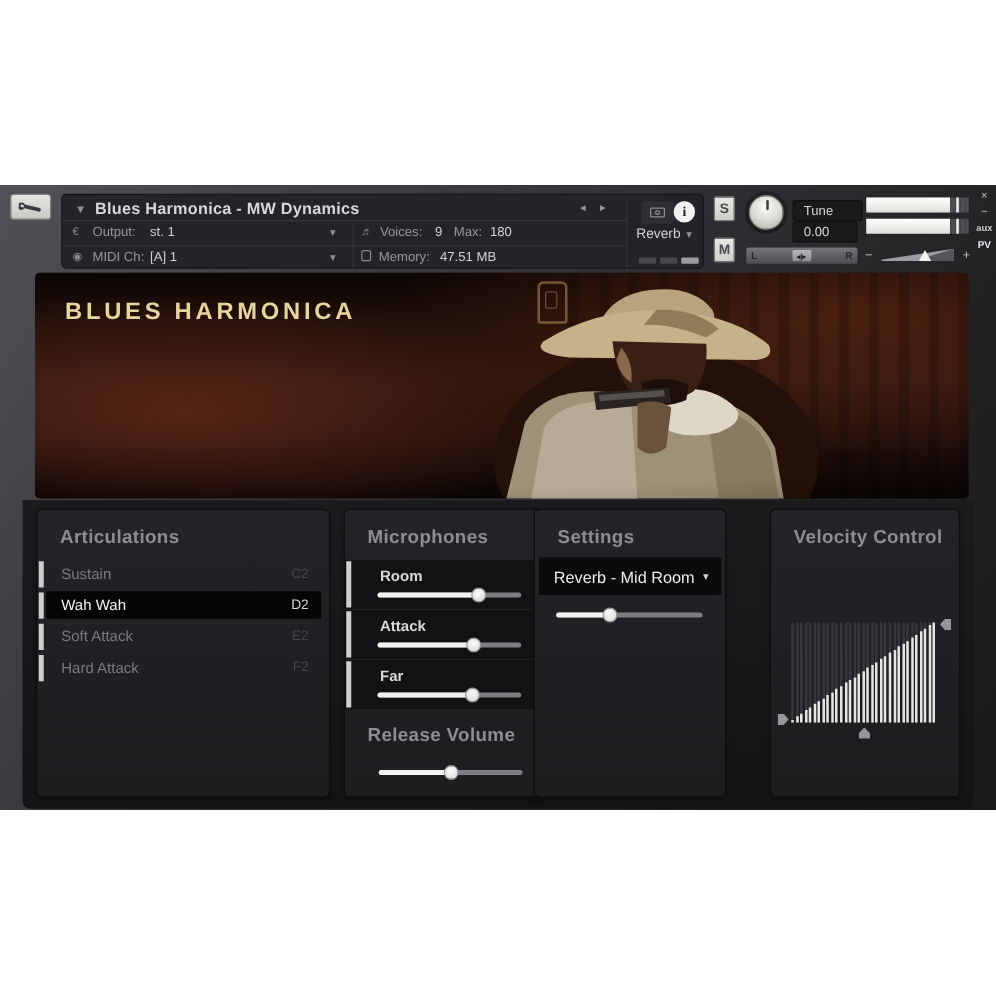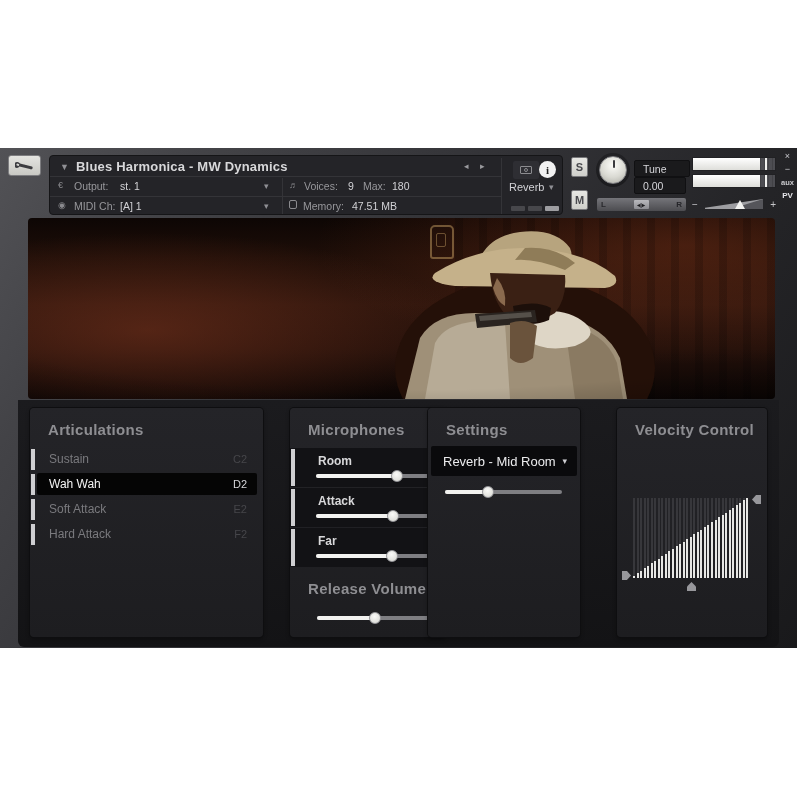--- a/index.html
+++ b/index.html
@@ -247,20 +247,21 @@
         <path d="M238 88 Q262 82 276 90 L274 102 Q255 110 240 102 Z" fill="#1c0f0a"></path>
         <path d="M200 96 L260 92 L262 104 L202 110 Z" fill="#2a2420"></path>
         <path d="M204 98 L256 94 L257 99 L205 103 Z" fill="#55504a"></path>
         <path d="M235 105 Q250 100 262 108 L258 140 Q245 150 235 140 Z" fill="#6a533c"></path>
       </svg>
       <div class="photo-vignette"></div>
       <div class="lantern">
           <div class="lantern-inner"></div>
         </div>
       <div class="art-text">
+        <div class="product-title">BLUES HARMONICA</div>
       </div>
     </div>
 
     <div class="abs perf">
 
       <div class="panel" style="left:12px; width:233px;">
         <div class="panel-title">Articulations</div>
         <div id="art-rows" class="abs" style="left:0; right:0; top:40px;">
             <div class="art-row" style="top: 0px;">
               <div class="art-bar"></div>
@@ -286,21 +287,21 @@
             <div class="art-row" style="top: 75px;">
               <div class="art-bar"></div>
               <div class="art-content">
                 <span class="alabel">Hard Attack</span>
                 <span class="akey">F2</span>
               </div>
             </div>
           </div>
       </div>
 
-      <div class="panel" style="left:272px; width:156px;">
+      <div class="panel" style="left:258px; width:156px;">
         <div class="panel-title">Microphones</div>
         <div id="mic-blocks" class="abs" style="left:0; right:0; top:40px;">
             <div class="mic-block" style="top: 0px;">
               <div class="mic-bar"></div>
               <div class="mic-label">Room</div>
               <div class="slider" style="left:26px; top:21px; width:115px;">
                 <div class="track"></div>
                 <div class="fill" style="width: 70%;"></div>
                 <div class="knob2" style="left: calc(70% - 6px);"></div>
               </div>

